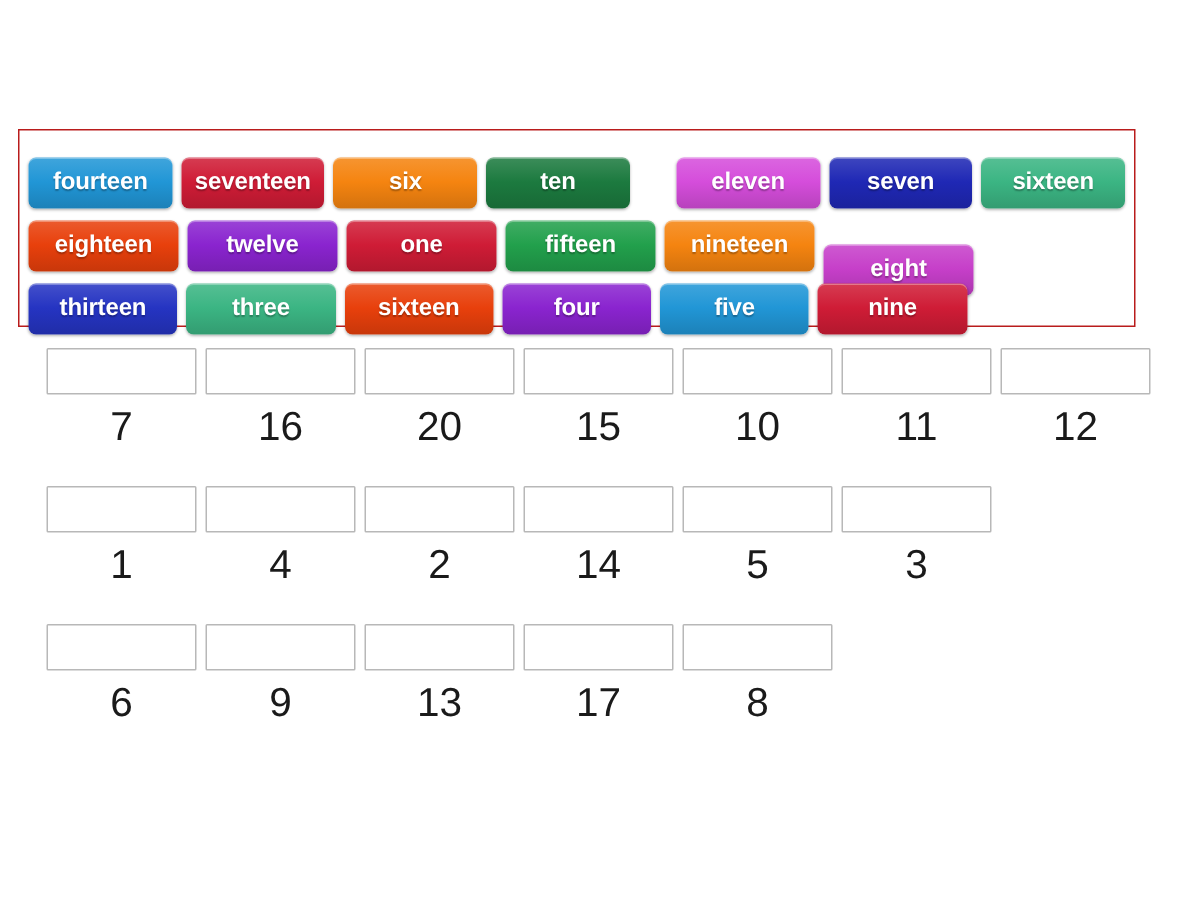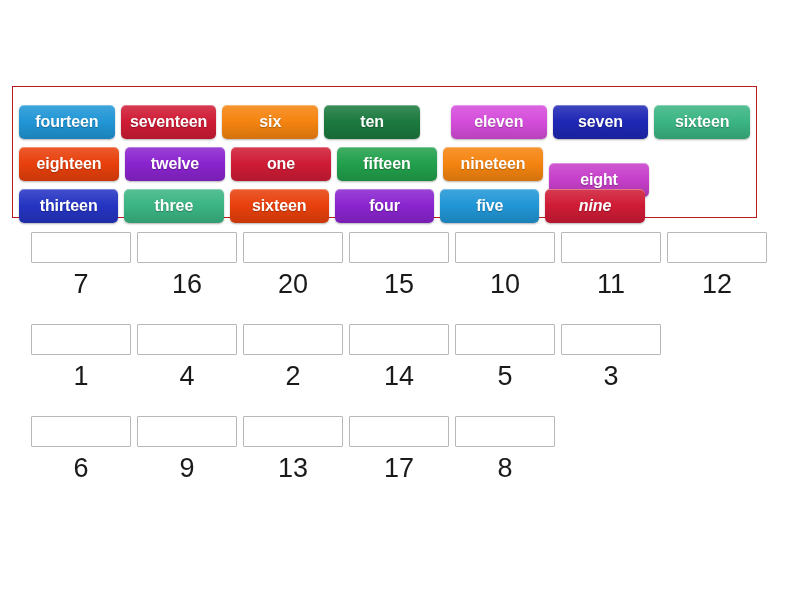--- a/index.html
+++ b/index.html
@@ -114,21 +114,21 @@
       <div class="tile" style="background: linear-gradient(rgb(65, 173, 101) 0%, rgb(34, 160, 76) 48%, rgb(29, 138, 65) 100%);">fifteen</div>
       <div class="tile" style="background: linear-gradient(rgb(246, 149, 49) 0%, rgb(245, 132, 16) 48%, rgb(211, 114, 14) 100%);">nineteen</div>
       <div class="tile" style="background: linear-gradient(rgb(206, 90, 209) 0%, rgb(198, 63, 201) 48%, rgb(170, 54, 173) 100%); margin-top: 32px;">eight</div>
     </div>
     <div class="tile-row">
       <div class="tile" style="background: linear-gradient(rgb(68, 80, 203) 0%, rgb(37, 52, 194) 48%, rgb(32, 45, 167) 100%);">thirteen</div>
       <div class="tile" style="background: linear-gradient(rgb(86, 191, 148) 0%, rgb(59, 181, 131) 48%, rgb(51, 156, 113) 100%);">three</div>
       <div class="tile" style="background: linear-gradient(rgb(235, 91, 46) 0%, rgb(232, 64, 12) 48%, rgb(200, 55, 10) 100%);">sixteen</div>
       <div class="tile" style="background: linear-gradient(rgb(154, 67, 214) 0%, rgb(138, 36, 207) 48%, rgb(119, 31, 178) 100%);">four</div>
       <div class="tile" style="background: linear-gradient(rgb(64, 165, 220) 0%, rgb(33, 150, 214) 48%, rgb(28, 129, 184) 100%);">five</div>
-      <div class="tile" style="background: linear-gradient(rgb(214, 60, 82) 0%, rgb(207, 28, 54) 48%, rgb(178, 24, 46) 100%); font-style: italic;">nine</div>
+      <div class="tile" style="background: linear-gradient(rgb(214, 60, 82) 0%, rgb(207, 28, 54) 48%, rgb(178, 24, 46) 100%);">nine</div>
       <div class="tile empty"></div>
     </div>
   </div>
 
 <div id="answer-area">
     <div class="answer-row">
       <div class="answer-cell">
         <div class="drop-box"></div>
         <div class="answer-label">7</div>
       </div>

